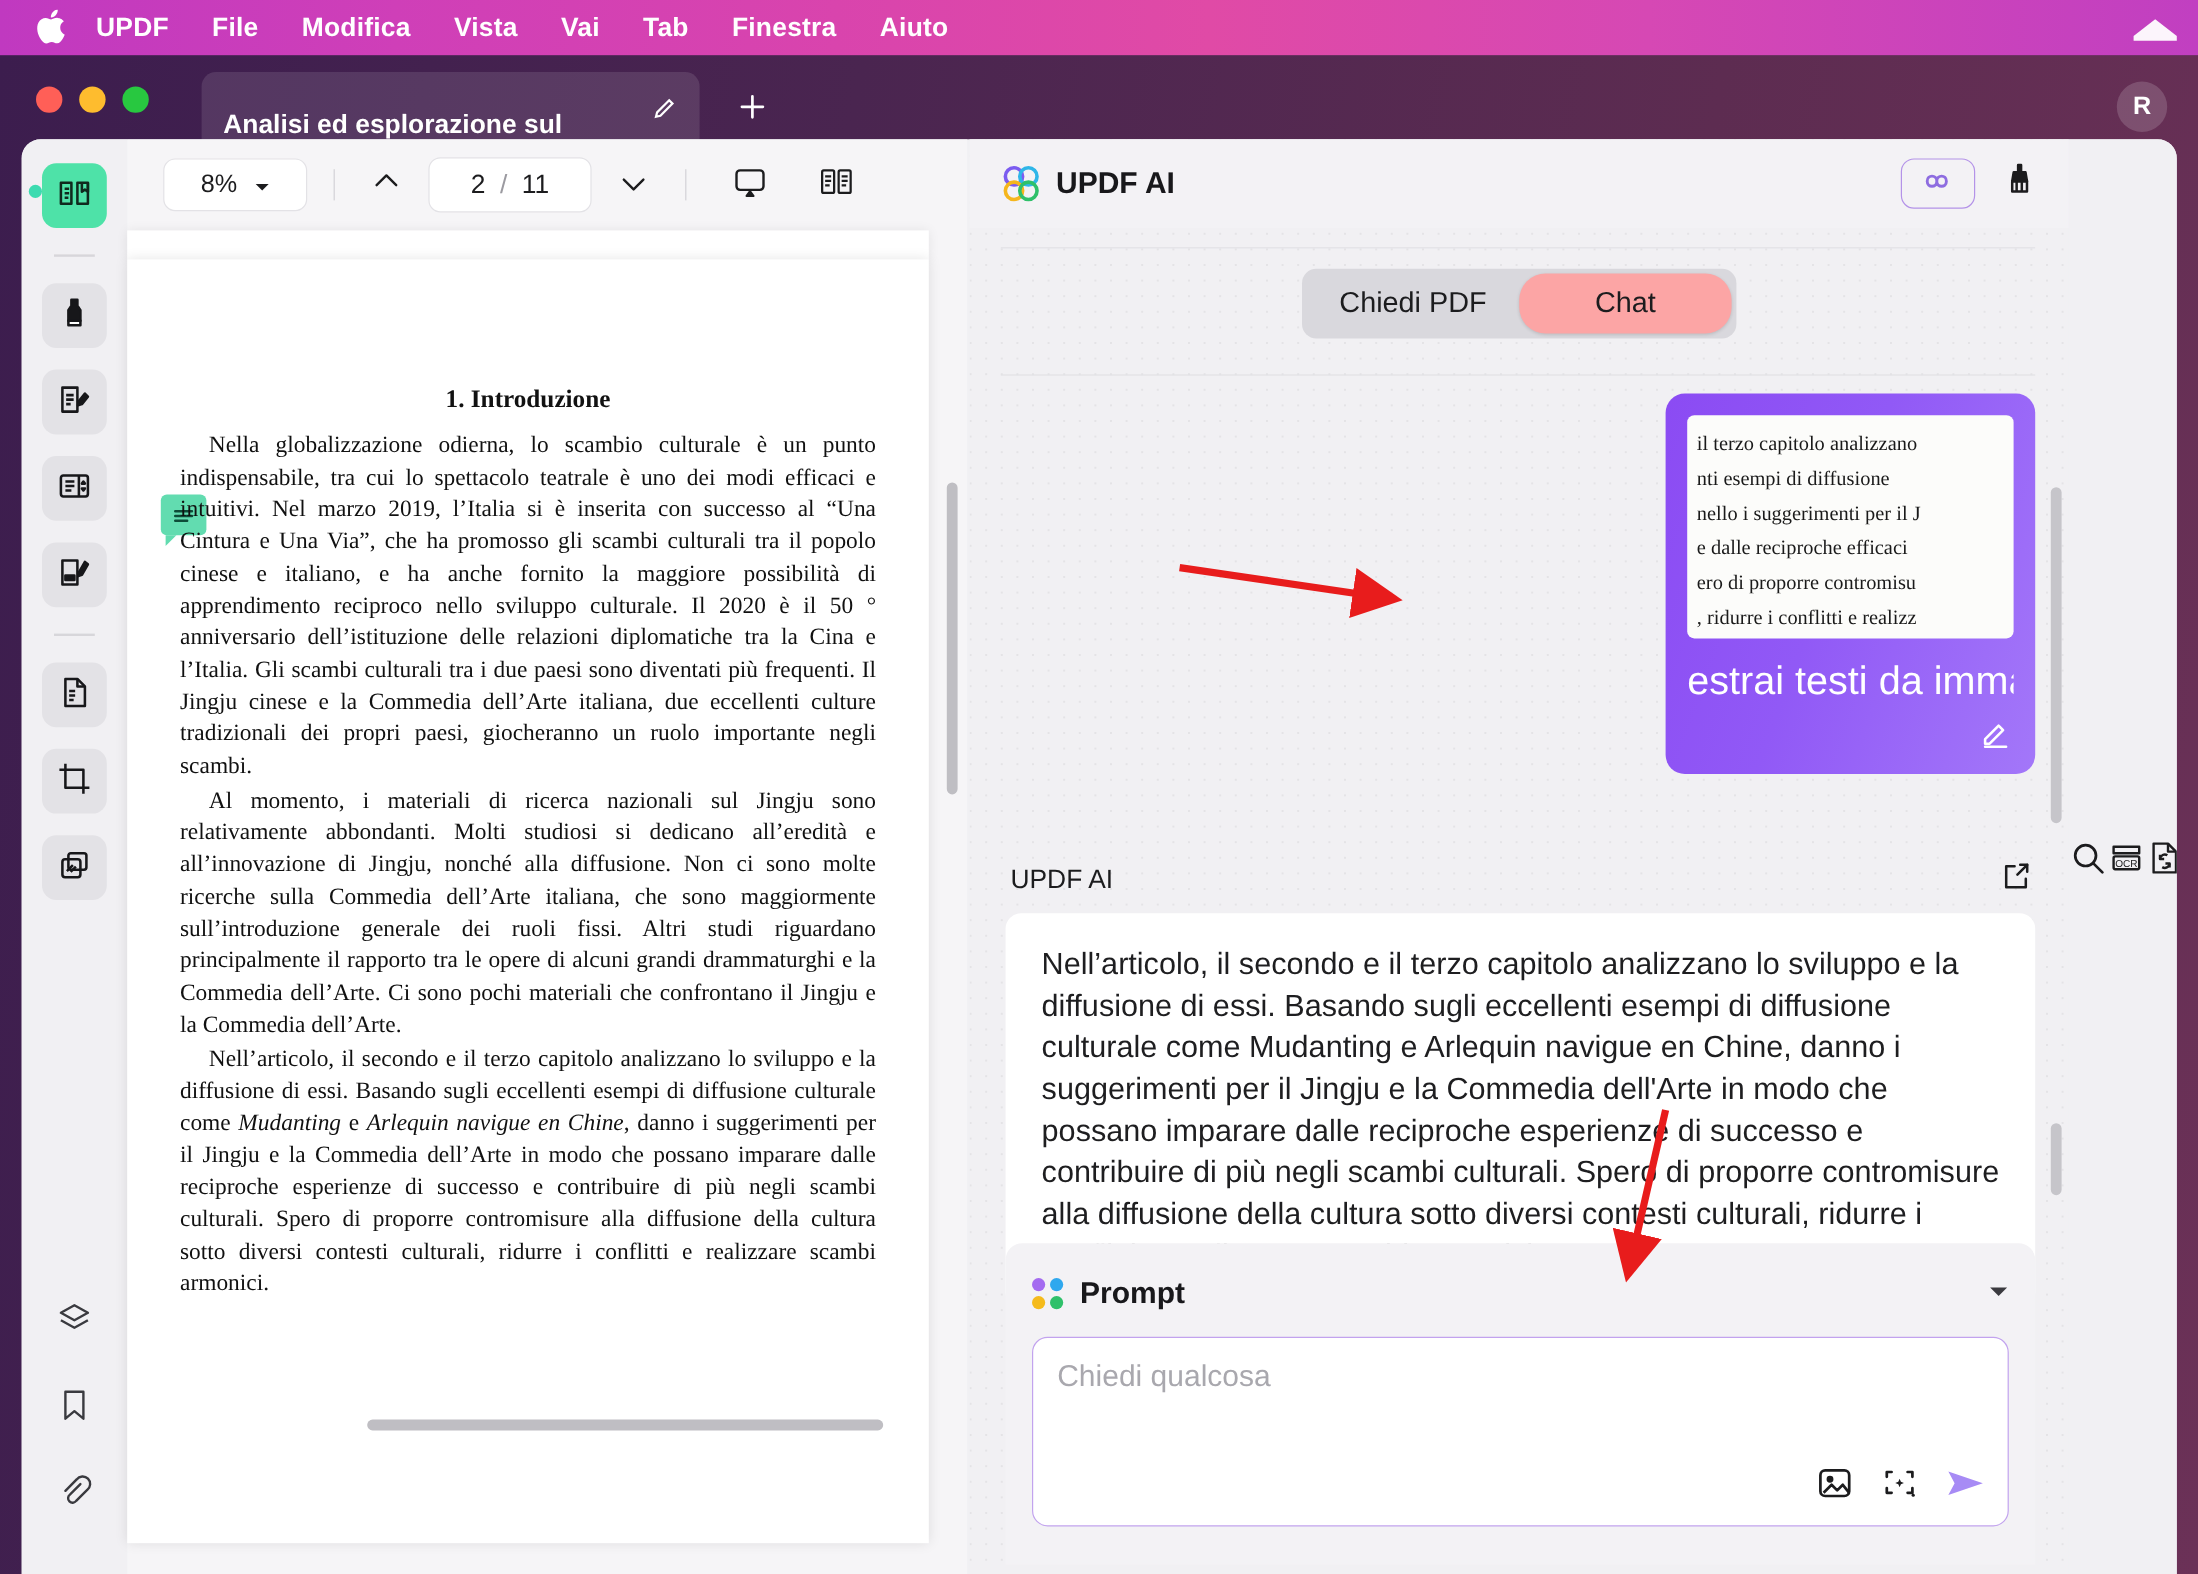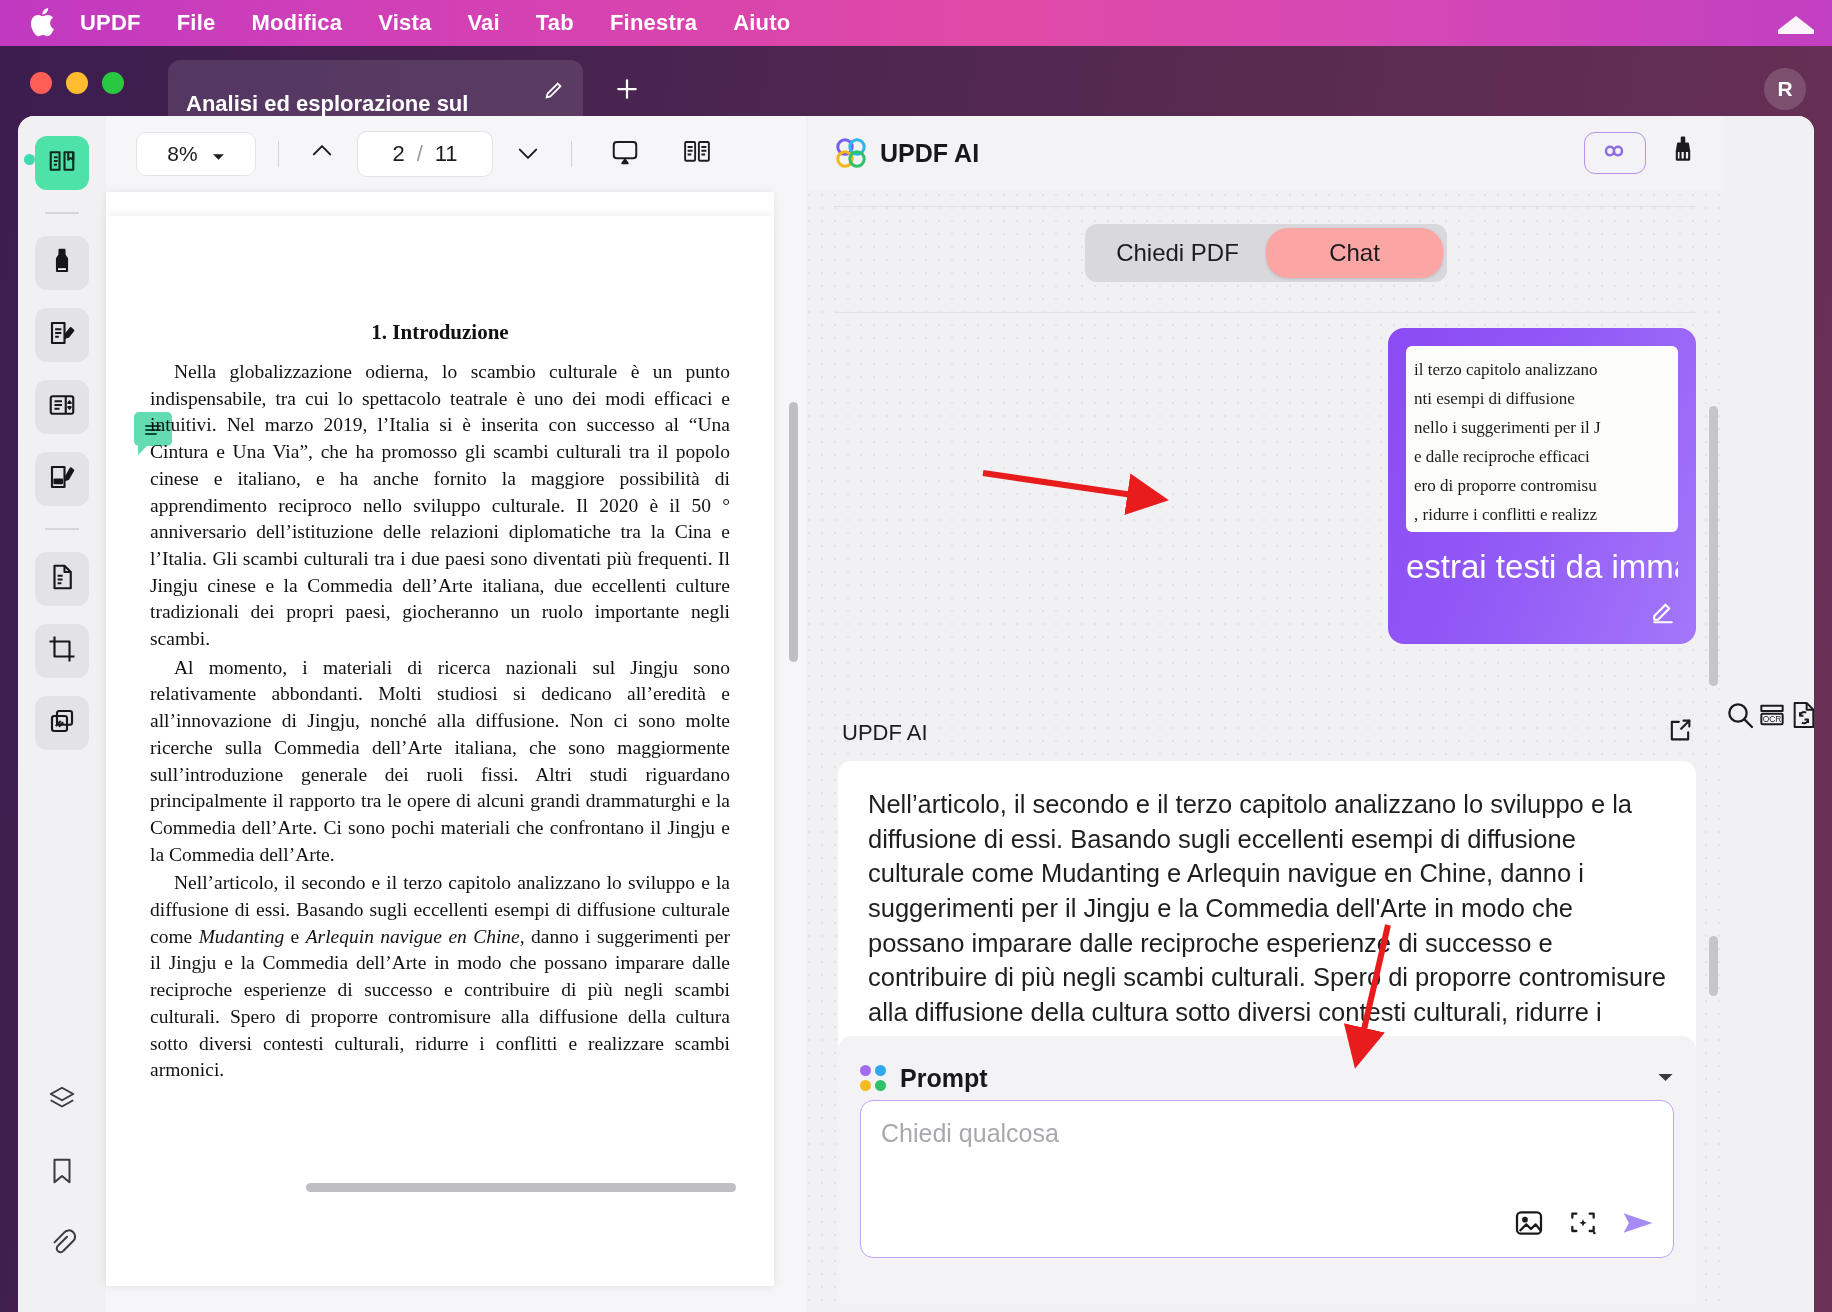--- a/index.html
+++ b/index.html
@@ -221,21 +221,21 @@
   .prompt-wrap {
     position:absolute; left: 30px; bottom: 8px; width: 858px; height: 268px;
     background:#f3f2f5; border-radius: 14px 14px 0 0; padding: 20px 22px;
   }
   .prompt-head { display:flex; align-items:center; height: 44px; }
   .dots4 { width: 26px; height: 26px; display:grid; grid-template-columns: 11px 11px; grid-gap: 4px; margin-right: 14px; }
   .d { width: 11px; height: 11px; border-radius:50%; }
   .prompt-title { font-size: 25px; font-weight:600; color:#18181b; }
   .prompt-caret { margin-left:auto; }
   .prompt-box {
-    height: 158px; background:#fff;
+    margin-top: 14px; height: 158px; background:#fff;
     border: 1.6px solid #c2a3ee; border-radius: 13px;
     padding: 18px 20px; position: relative;
   }
   .prompt-ph { font-size: 25px; color:#a9a8ae; }
   .prompt-actions {
     position:absolute; right: 18px; bottom: 14px; display:flex; align-items:center; gap: 22px;
   }
 
   
   .rrail {

